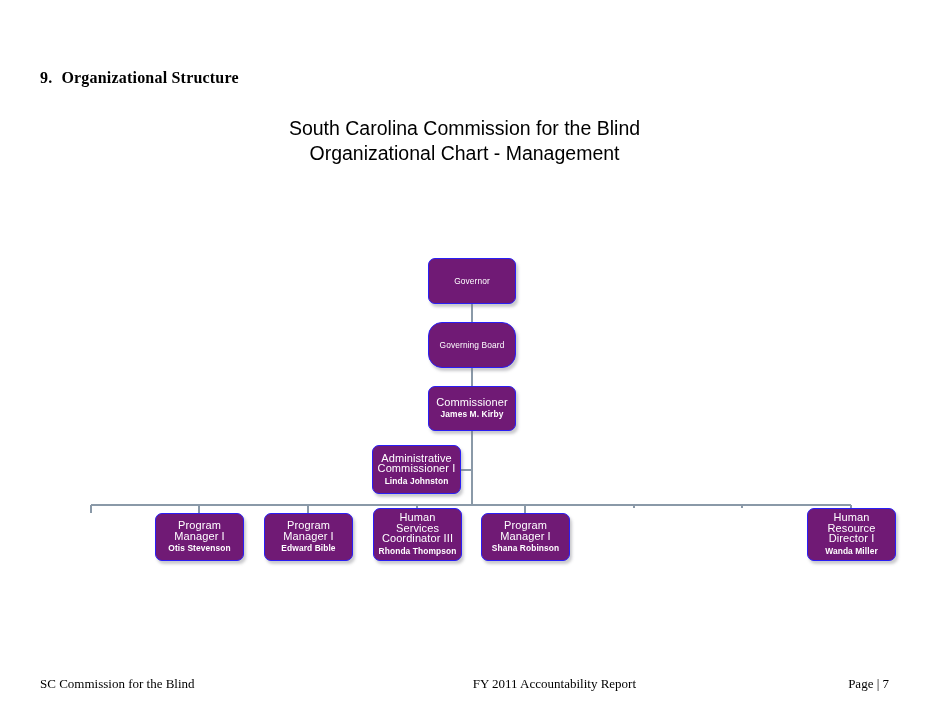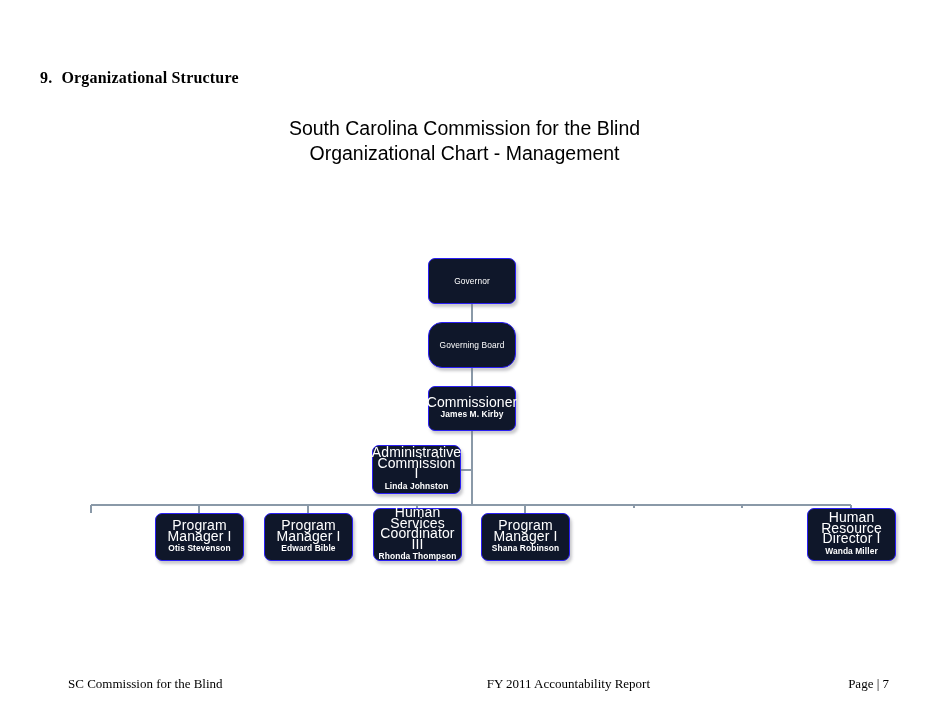--- a/index.html
+++ b/index.html
@@ -63,35 +63,35 @@
     top: 0;
     width: 929px;
     height: 640px;
     pointer-events: none;
   }
 
   
   .node {
     position: absolute;
     box-sizing: border-box;
-    background: #0f172a;
+    background: #701a75;
     border: 1px solid #2a1ef5;
     border-radius: 7px;
     color: #ffffff;
     text-align: center;
     display: flex;
     flex-direction: column;
     align-items: center;
     justify-content: center;
     box-shadow: 2px 3px 3px rgba(120,120,130,0.40);
     z-index: 2;
   }
   .node .title {
     display: block;
-    font-size: 14px;
+    font-size: 11px;
     line-height: 10.5px;
     font-weight: normal;
     letter-spacing: 0.1px;
     padding: 0 3px;
   }
   .node .person {
     display: block;
     font-size: 8.4px;
     line-height: 11px;
     font-weight: bold;
@@ -109,21 +109,21 @@
     left: 40px;
     top: 676px;
     width: 849px;
     display: flex;
     justify-content: space-between;
     align-items: baseline;
     font-family: "Liberation Serif", serif;
     font-size: 13px;
     color: #000000;
   }
-  .footer .left   { text-align: left; margin-left: 28px; }
+  .footer .left   { text-align: left; }
   .footer .center { text-align: center; margin-left: 66px; }
   .footer .right  { text-align: right; white-space: nowrap; }
 </style>
 </head>
 <body>
 
 <div class="doc-heading">
   <span class="num">9.</span><span>Organizational Structure</span>
 </div>
 
@@ -166,21 +166,21 @@
     <span class="title">Governing Board</span>
   </div>
 
   <div class="node" style="left:428px; top:386px; width:88px; height:45px;">
     <span class="title">Commissioner</span>
     <span class="person">James M. Kirby</span>
   </div>
 
   <div class="node" style="left:372px; top:445px; width:89px; height:49px;">
     <span class="title">Administrative</span>
-    <span class="title">Commission I</span>
+    <span class="title">Commissioner I</span>
     <span class="person">Linda Johnston</span>
   </div>
 
 
   <div class="node" style="left:155px; top:513px; width:89px; height:48px;">
     <span class="title">Program Manager I</span>
     <span class="person">Otis Stevenson</span>
   </div>
 
   <div class="node" style="left:264px; top:513px; width:89px; height:48px;">

